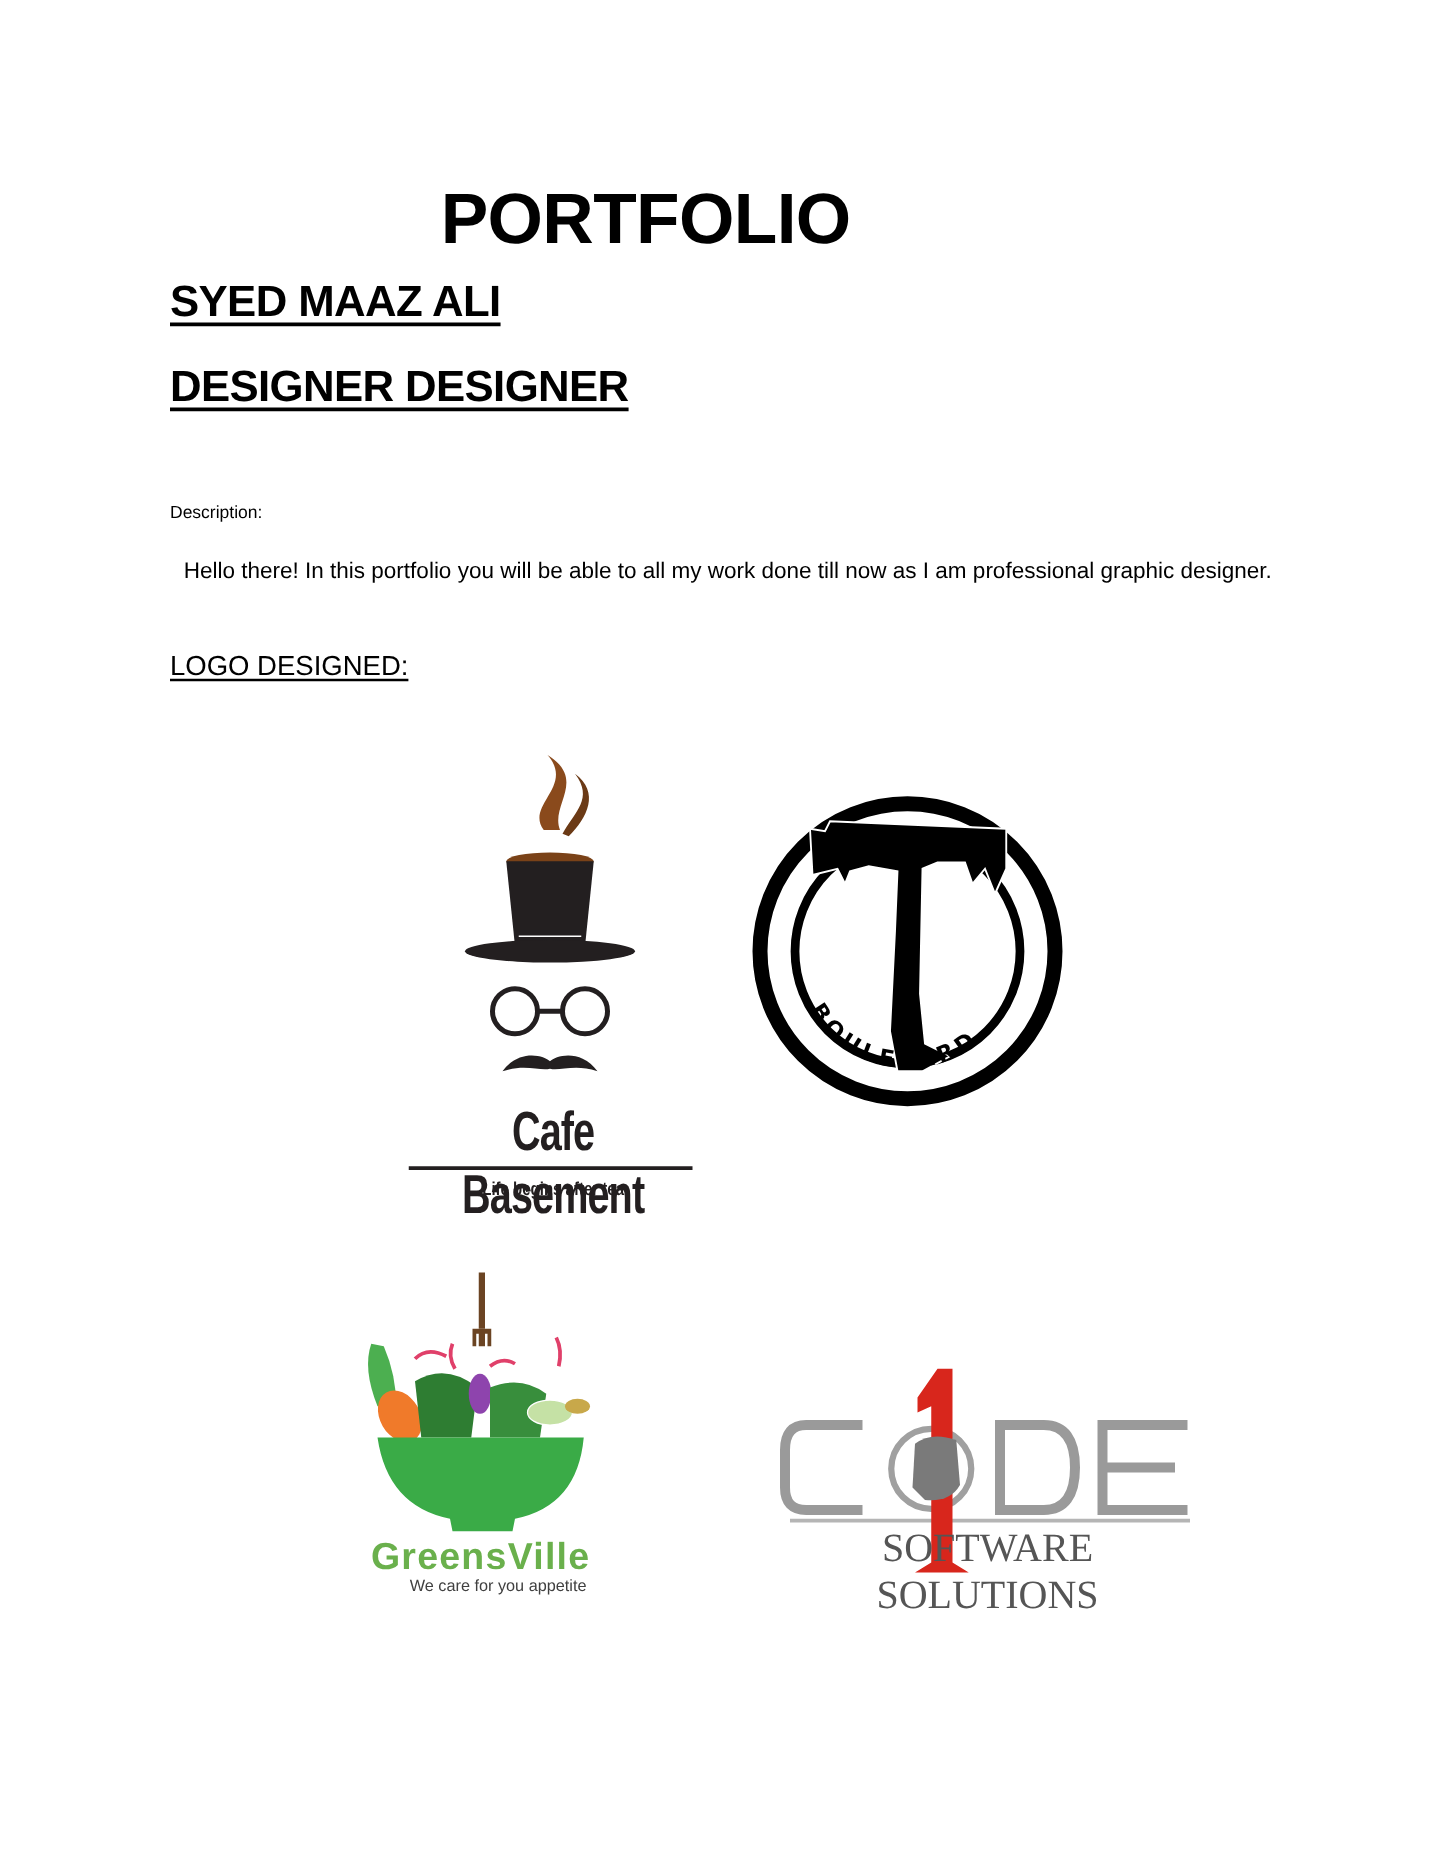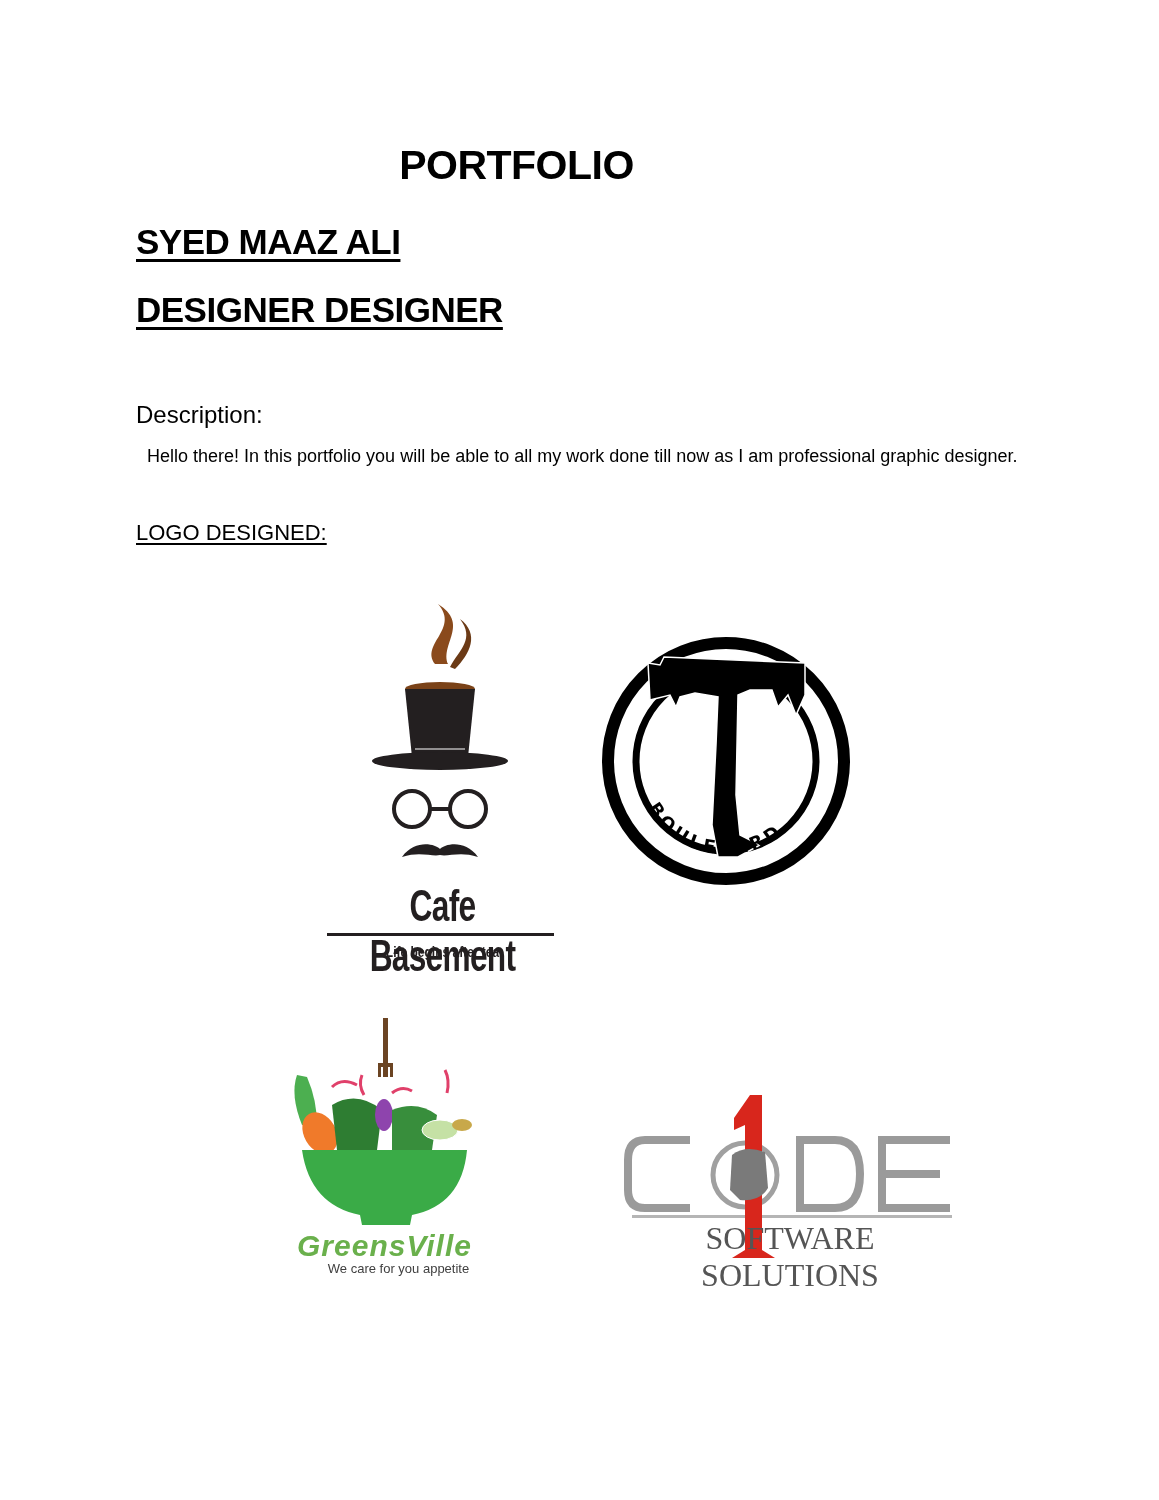--- a/index.html
+++ b/index.html
@@ -1,22 +1,22 @@
 <!DOCTYPE html>
 <html><head>
   <meta charset="utf-8">
   <style>
     html, body { margin: 0; padding: 0; background: #ffffff; }
     body { width: 1159px; height: 1500px; position: relative; overflow: hidden; font-family: "Liberation Sans", sans-serif; color: #000; }
     .abs { position: absolute; }
-    .title { left: 0; width: 1033px; top: 142px; text-align: center; font-weight: bold; font-size: 41px; letter-spacing: -0.5px; }
+    .title { left: 0; width: 1033px; top: 142px; text-align: center; font-weight: bold; font-size: 57px; letter-spacing: -0.5px; }
     .h2 { left: 136px; font-weight: bold; font-size: 35px; text-decoration: underline; text-decoration-thickness: 3px; text-underline-offset: 5px; letter-spacing: -0.5px; }
     .name { top: 222px; text-decoration: underline; }
     .role { top: 290px; }
-    .desc-label { left: 136px; top: 401px; font-size: 24px; text-align: right; }
+    .desc-label { left: 136px; top: 401px; font-size: 14px; text-align: right; }
     .desc-body { left: 147px; top: 443px; width: 880px; font-size: 18px; line-height: 26px; }
     .logos-heading { left: 136px; top: 520px; font-size: 22px; font-weight: normal; text-decoration: underline; text-decoration-thickness: 2px; text-underline-offset: 3px; }
     .logo { position: absolute; }
     .logo svg { display: block; }
   </style>
 </head>
 <body>
 
 <div class="abs title">PORTFOLIO</div>
 <div class="abs h2 name">SYED MAAZ ALI</div>
@@ -65,21 +65,21 @@
     <path d="M183 55 Q188 65 185 78" stroke="#e0406a" stroke-width="3" fill="none"></path>
     <path d="M35 60 Q28 80 40 110 L55 110 Q55 85 45 62 Z" fill="#4caf50"></path>
     <ellipse cx="58" cy="118" rx="16" ry="22" fill="#f07a2a" transform="rotate(-30 58 118)"></ellipse>
     <path d="M70 90 Q95 75 120 95 L115 135 L75 135 Z" fill="#2e7d32"></path>
     <ellipse cx="122" cy="100" rx="9" ry="16" fill="#8e44ad"></ellipse>
     <path d="M130 95 Q155 85 175 100 L170 135 L130 135 Z" fill="#388e3c"></path>
     <ellipse cx="178" cy="115" rx="18" ry="10" fill="#c5e1a5" stroke="#fff" stroke-width="1"></ellipse>
     <ellipse cx="200" cy="110" rx="10" ry="6" fill="#c8a84a"></ellipse>
     <path d="M40 135 L205 135 Q200 190 150 200 L148 210 L100 210 L98 200 Q48 190 40 135 Z" fill="#3aab47"></path>
   </svg>
-  <div style="position:absolute; left:0; top:214px; width:245px; text-align:center; font-size:30px; font-weight:bold; color:#6ab04c; letter-spacing:1px;font-style:italic;">GreensVille</div>
+  <div style="position:absolute; left:0; top:214px; width:245px; text-align:center; font-size:30px; font-weight:bold; color:#6ab04c; letter-spacing:1px;">GreensVille</div>
   <div style="position:absolute; left:14px; top:246px; width:245px; text-align:center; font-size:13px; color:#404040;">We care for you appetite</div>
 </div>
 
 <div class="logo" style="left:620px; top:1090px; width:340px; height:175px;">
   <svg width="340" height="175" viewBox="0 0 340 175">
     <path d="M70 50 L25 50 Q8 50 8 70 L8 100 Q8 118 25 118 L70 118" fill="none" stroke="#9a9a9a" stroke-width="8"></path>
     <circle cx="125" cy="85" r="32" fill="none" stroke="#a0a0a0" stroke-width="5"></circle>
     <path d="M180 50 L215 50 Q240 50 240 84 Q240 118 215 118 L180 118 Z" fill="none" stroke="#9a9a9a" stroke-width="8"></path>
     <path d="M330 50 L262 50 L262 118 L330 118 M262 84 L320 84" fill="none" stroke="#9a9a9a" stroke-width="8"></path>
     <rect x="12" y="125" width="320" height="3" fill="#b5b5b5"></rect>

